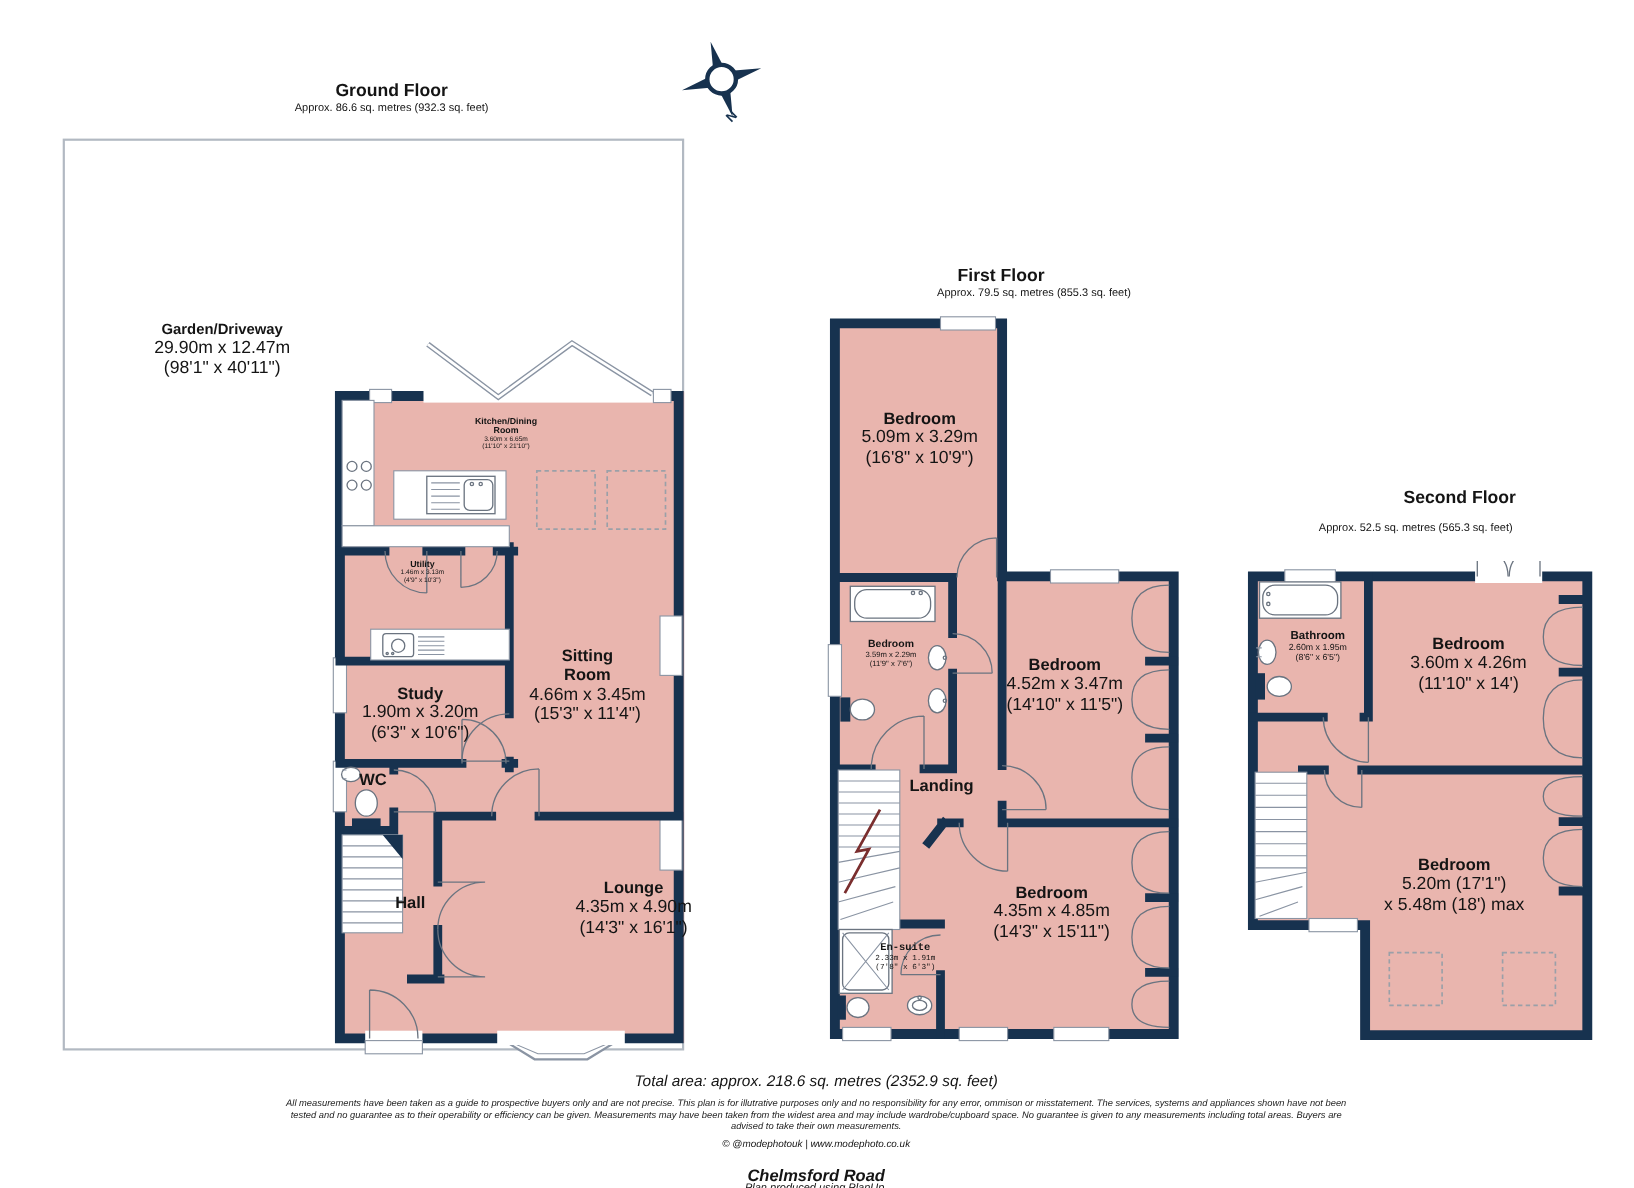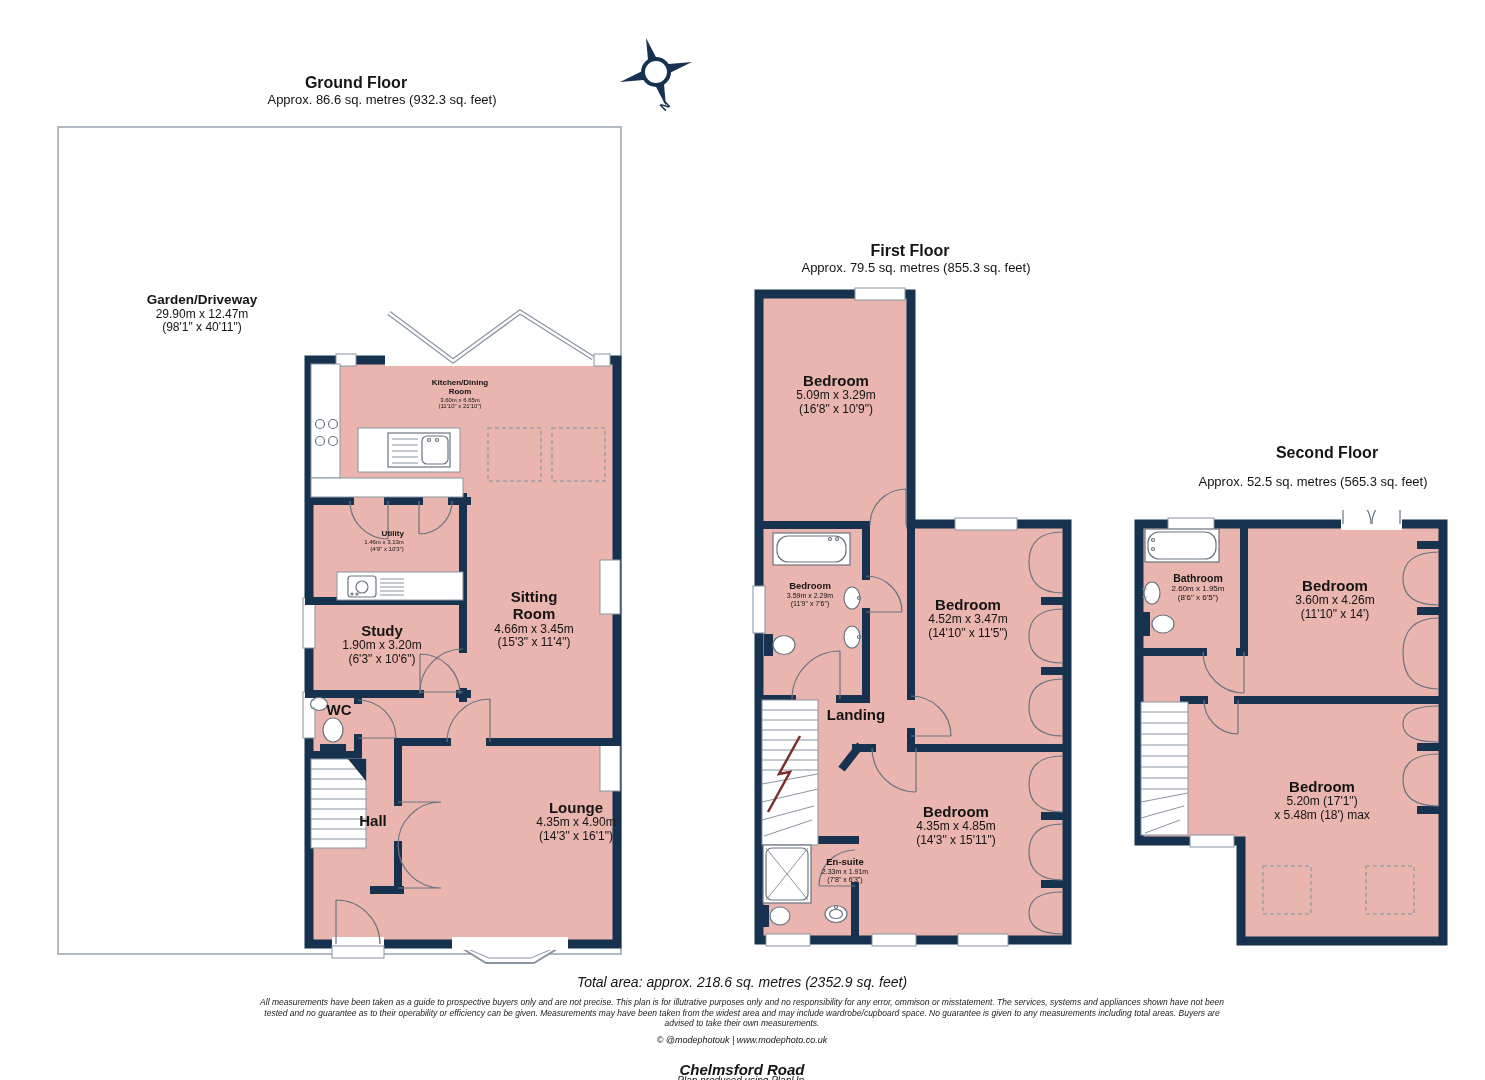--- a/index.html
+++ b/index.html
@@ -11,24 +11,24 @@
   .w8{stroke-width:8;}
   .fx{fill:#fff;stroke:#6b7480;stroke-width:1.2;}
   .arc{fill:none;stroke:#6b7480;stroke-width:1.2;}
   .win{fill:#fff;stroke:#8a94a3;stroke-width:1;}
   .cnt{fill:#fff;stroke:#8a94a3;stroke-width:1;}
   .thin{stroke:#8a94a3;stroke-width:1;fill:none;}
   .dash{fill:none;stroke:#9aa0a8;stroke-width:1.5;stroke-dasharray:4 3;}
   .navyfill{fill:#17324f;stroke:none;}
   .lbl{position:absolute;transform:translateX(-50%);text-align:center;color:#141414;z-index:4;line-height:1.15;white-space:nowrap;}
   .title{font-weight:bold;font-size:16px;}
-  .sub{font-size:13px;margin-left:26px;}
+  .sub{font-size:10px;}
   .n15{font-weight:bold;font-size:15px;}
   .n13{font-weight:bold;font-size:13.5px;}
-  .d11{font-size:12px;}
+  .d11{font-size:16px;}
   .n10{font-weight:bold;font-size:10.5px;}
   .d8{font-size:8px;}
   .n9{font-weight:bold;font-size:9.5px;}
   .d7{font-size:7px;}
   .n8{font-weight:bold;font-size:8px;line-height:1.1;}
   .d6{font-size:6px;}
   #watermark{position:absolute;left:410px;top:492px;z-index:3;font-size:110px;font-weight:bold;
              letter-spacing:5px;color:rgba(105,105,105,0.30);line-height:1;pointer-events:none;}
   .footer-line{position:absolute;transform:translateX(-50%);text-align:center;z-index:4;font-style:italic;}
   #disclaimer{width:985px;font-size:8.5px;line-height:10.5px;color:#222;}
@@ -287,39 +287,39 @@
     <polygon class="navyfill" points="620,82 654.1,65.3 657.9,78.7"></polygon>
     <circle cx="656" cy="72" r="13" fill="#fff" stroke="#17324f" stroke-width="4"></circle>
     <text x="660" y="112" transform="rotate(-45 662 106)" font-size="12" font-weight="bold" fill="#17324f">N</text>
   </svg>
 
 
   <div class="lbl title" style="left:356px;top:74px;">Ground Floor</div>
   <div class="lbl sub" style="left:356px;top:93px;">Approx. 86.6 sq. metres (932.3 sq. feet)</div>
 
   <div class="lbl title" style="left:910px;top:242px;">First Floor</div>
-  <div class="lbl sub" style="left:890px;top:261px;text-align:right;">Approx. 79.5 sq. metres (855.3 sq. feet)</div>
+  <div class="lbl sub" style="left:940px;top:261px;text-align:right;">Approx. 79.5 sq. metres (855.3 sq. feet)</div>
 
   <div class="lbl title" style="left:1287px;top:444px;margin-left:40px;">Second Floor</div>
   <div class="lbl sub" style="left:1287px;top:475px;">Approx. 52.5 sq. metres (565.3 sq. feet)</div>
 
   <div class="lbl" style="left:202px;top:292px;">
     <div class="n13">Garden/Driveway</div>
     <div class="d11">29.90m x 12.47m</div>
     <div class="d11">(98'1" x 40'11")</div>
   </div>
 
   <div class="lbl" style="left:460px;top:379px;">
     <div class="n8">Kitchen/Dining</div>
     <div class="n8">Room</div>
     <div class="d6">3.60m x 6.65m</div>
     <div class="d6">(11'10" x 21'10")</div>
   </div>
 
-  <div class="lbl" style="left:384px;top:530px;text-align:right;">
+  <div class="lbl" style="left:384px;top:509px;">
     <div class="n8">Utility</div>
     <div class="d6">1.46m x 3.13m</div>
     <div class="d6">(4'9" x 10'3")</div>
   </div>
 
   <div class="lbl" style="left:382px;top:622px;">
     <div class="n15">Study</div>
     <div class="d11">1.90m x 3.20m</div>
     <div class="d11">(6'3" x 10'6")</div>
   </div>
@@ -359,21 +359,21 @@
   </div>
 
   <div class="lbl n15" style="left:856px;top:706px;">Landing</div>
 
   <div class="lbl" style="left:956px;top:803px;">
     <div class="n15">Bedroom</div>
     <div class="d11">4.35m x 4.85m</div>
     <div class="d11">(14'3" x 15'11")</div>
   </div>
 
-  <div class="lbl" style="left:845px;top:857px;">
+  <div class="lbl" style="left:823px;top:857px;font-family:Liberation Mono, monospace;">
     <div class="n9">En-suite</div>
     <div class="d7">2.33m x 1.91m</div>
     <div class="d7">(7'8" x 6'3")</div>
   </div>
 
   <div class="lbl" style="left:1198px;top:572px;">
     <div class="n10">Bathroom</div>
     <div class="d8">2.60m x 1.95m</div>
     <div class="d8">(8'6" x 6'5")</div>
   </div>

